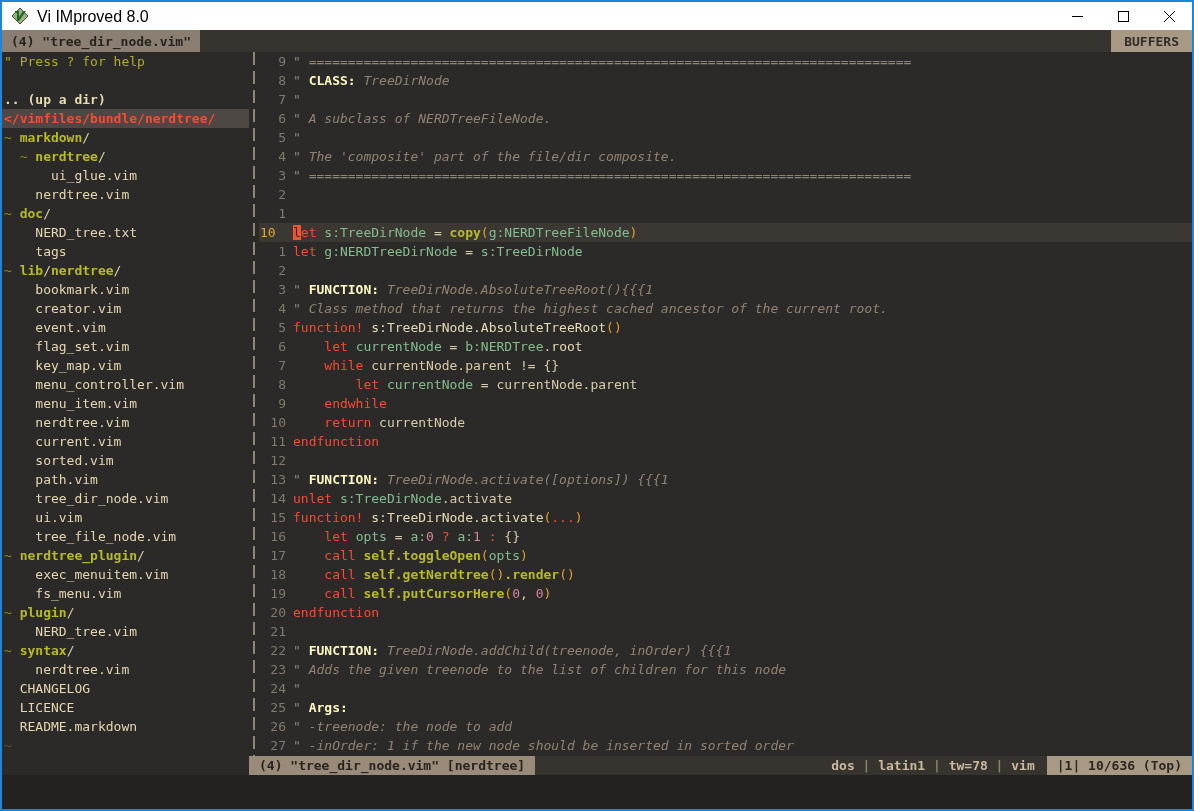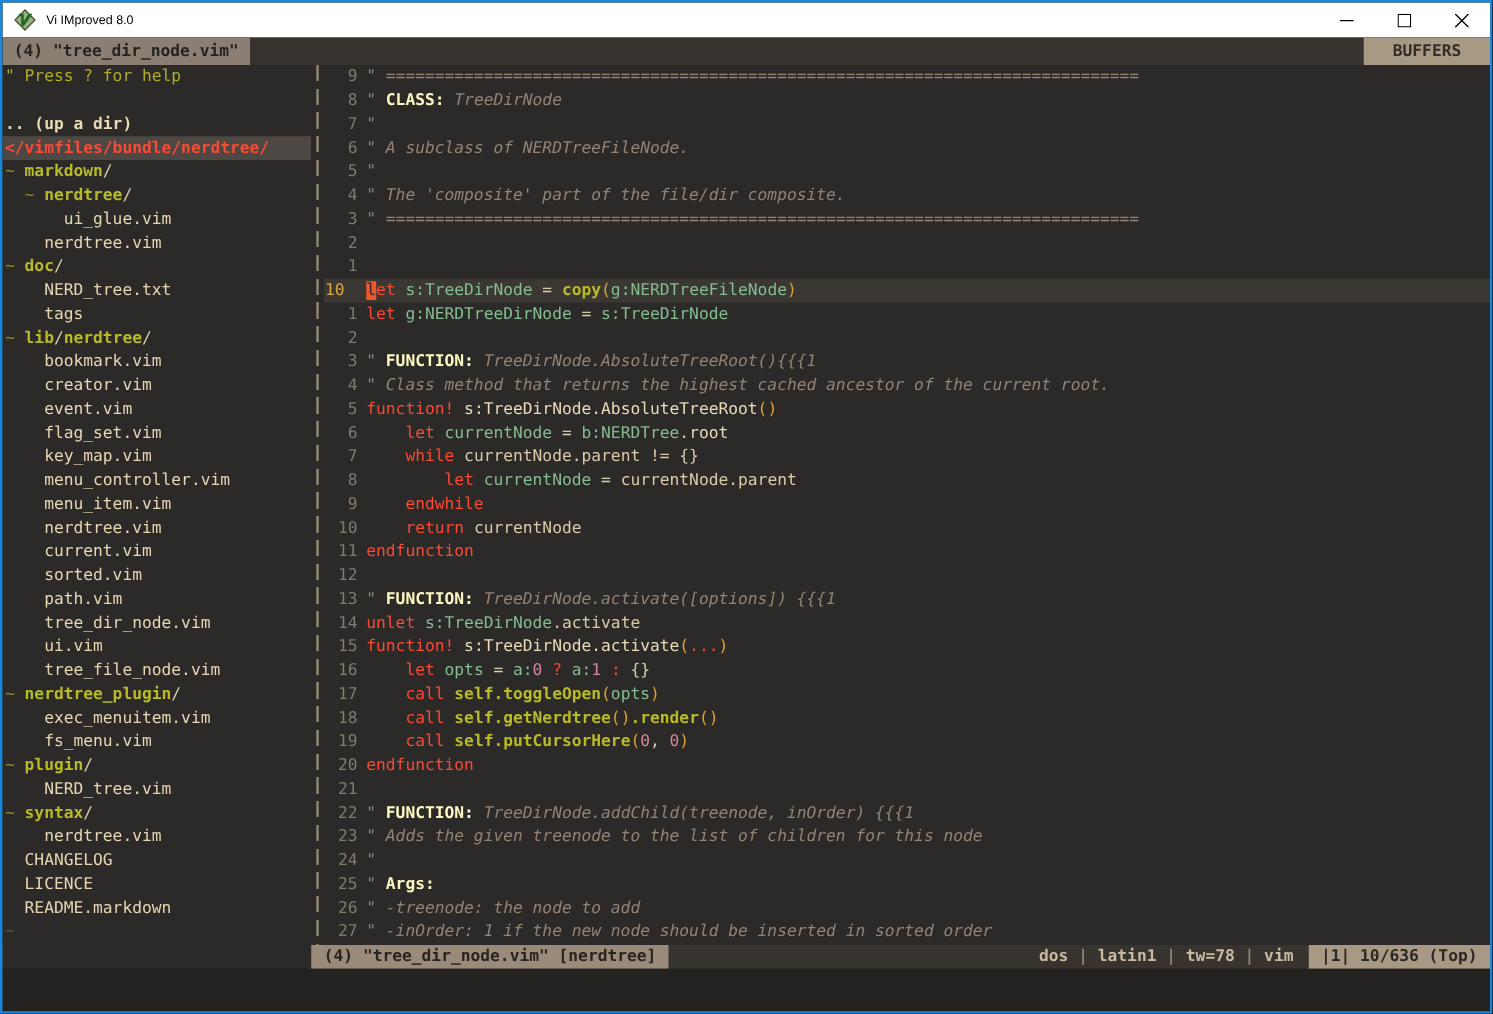--- a/index.html
+++ b/index.html
@@ -9,29 +9,29 @@
     border:2px solid #1a86dc;
     display:flex; flex-direction:column;
     font-family:"DejaVu Sans Mono", monospace;
     font-size:13px; line-height:19px;
     background:#2b2a28;
     overflow:hidden;
   }
   
   .titlebar { height:28px; background:#ffffff; display:flex; align-items:center; flex:0 0 auto; }
   .titlebar .icon { width:18px; height:18px; margin:0 8px 0 9px; }
-  .titlebar .title { font-family:"Liberation Sans", sans-serif; font-size:10px; color:#000;text-align:right; }
+  .titlebar .title { font-family:"Liberation Sans", sans-serif; font-size:16px; color:#000;text-align:right; }
   .win-controls { margin-left:auto; display:flex; height:100%; }
   .win-btn { width:46px; height:100%; display:flex; align-items:center; justify-content:center; color:#000; cursor:default; }
   .win-btn svg { display:block; }
   
   .tabline { height:22px; background:#37332e; display:flex; align-items:stretch; flex:0 0 auto; }
   .tab { display:flex; align-items:center; padding:0 9px; font-weight:bold; white-space:pre; }
   .tab.file { background:#8a7f72; color:#26231f; }
-  .tab.buffers { margin-left:auto; background:#a89984; color:#312d28; padding:0 23px; }
+  .tab.buffers { margin-left:auto; background:#a89984; color:#312d28; padding:0 13px; }
   
   .main { flex:1 1 auto; display:flex; overflow:hidden; background:#2b2a28; }
   .sidebar { width:247px; flex:0 0 auto; overflow:hidden; }
   .t-row { height:19px; white-space:pre; padding-left:2px; }
   .t-row.hl { background:#4d4843; }
   .vsep { width:10px; flex:0 0 auto; display:flex; justify-content:center; }
   .vsep .dash { width:2px; background:repeating-linear-gradient(to bottom, #8f8776 0 13px, rgba(0,0,0,0) 13px 19px); }
   .editor { flex:1 1 auto; overflow:hidden; }
   .e-row { height:19px; white-space:pre; display:flex; }
   .e-row.cur { background:#3b3834; }

